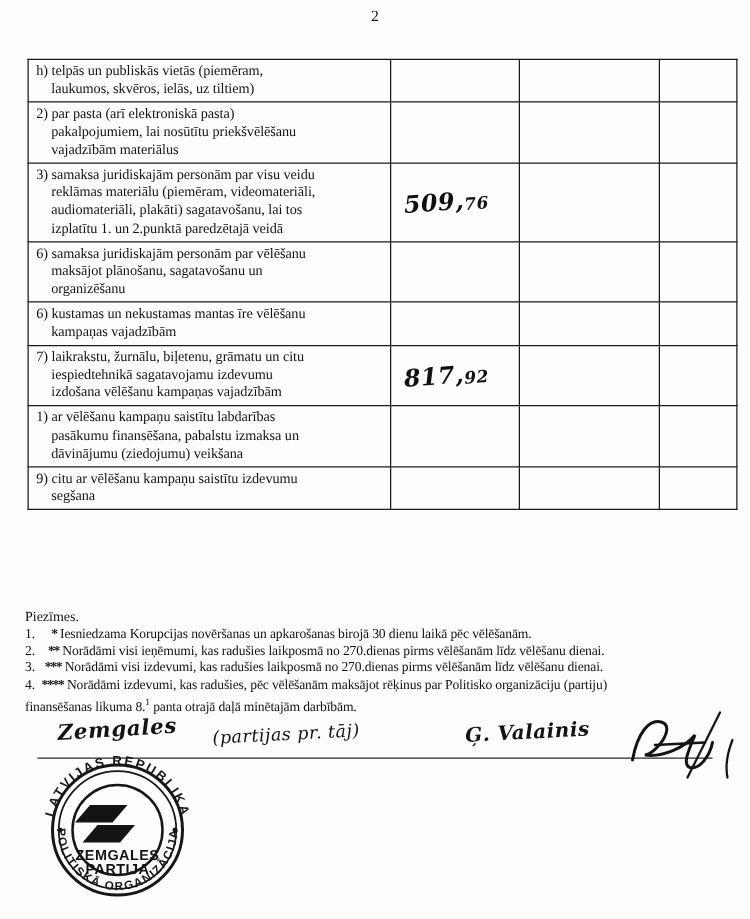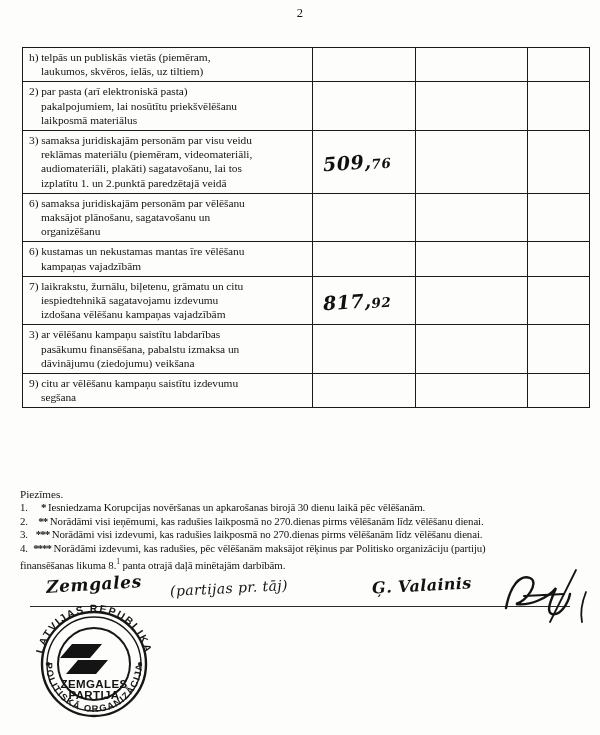--- a/index.html
+++ b/index.html
@@ -206,21 +206,21 @@
           </td>
           <td class="val-cell"></td>
           <td class="val-cell"></td>
           <td class="val-cell"></td>
         </tr>
         <tr>
           <td>
             <div class="desc-cell">
               <div class="desc-line">2) par pasta (arī elektroniskā pasta)</div>
               <div class="desc-line ind">pakalpojumiem, lai nosūtītu priekšvēlēšanu</div>
-              <div class="desc-line ind">laikposmā materiālus</div>
+              <div class="desc-line ind">vajadzībām materiālus</div>
             </div>
           </td>
           <td class="val-cell"></td>
           <td class="val-cell"></td>
           <td class="val-cell"></td>
         </tr>
         <tr>
           <td>
             <div class="desc-cell">
               <div class="desc-line">3) samaksa juridiskajām personām par visu veidu</div>
@@ -268,21 +268,21 @@
           </td>
           <td class="val-cell">
             <div class="handwritten"><span>817,</span><span class="dec">92</span></div>
           </td>
           <td class="val-cell"></td>
           <td class="val-cell"></td>
         </tr>
         <tr>
           <td>
             <div class="desc-cell">
-              <div class="desc-line">3) ar vēlēšanu kampaņu saistītu labdarības</div>
+              <div class="desc-line">1) ar vēlēšanu kampaņu saistītu labdarības</div>
               <div class="desc-line ind">pasākumu finansēšana, pabalstu izmaksa un</div>
               <div class="desc-line ind">dāvinājumu (ziedojumu) veikšana</div>
             </div>
           </td>
           <td class="val-cell"></td>
           <td class="val-cell"></td>
           <td class="val-cell"></td>
         </tr>
         <tr>
           <td>

